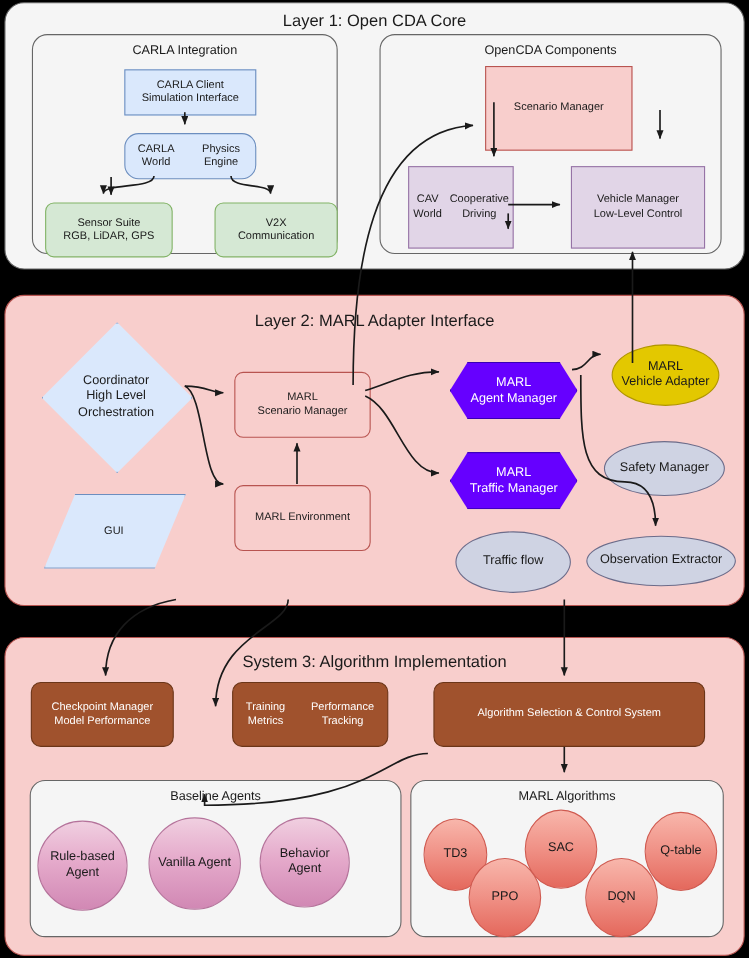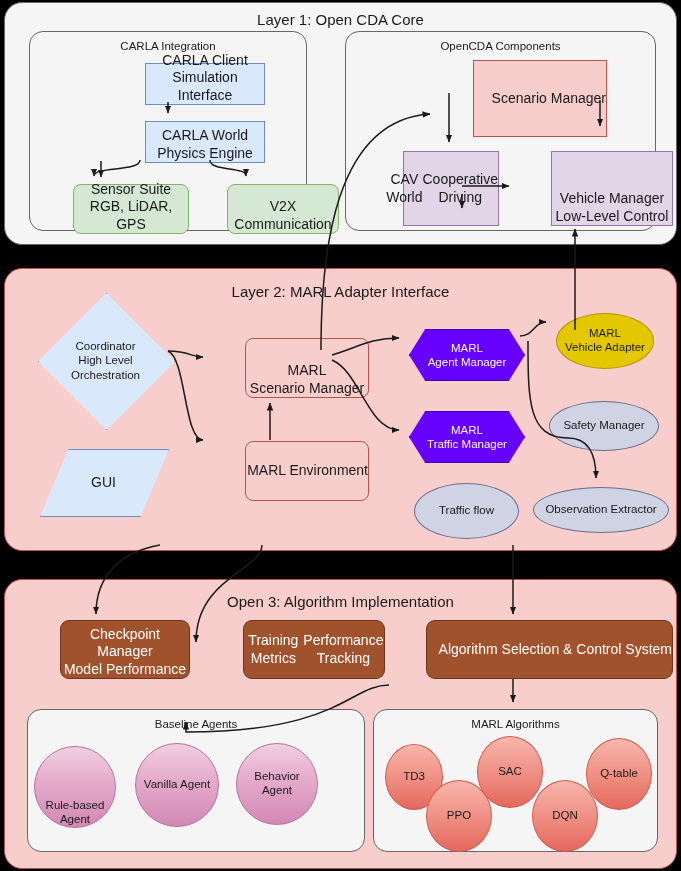--- a/index.html
+++ b/index.html
@@ -5,22 +5,22 @@
   html,body{margin:0;padding:0;background:#000;}
   body{width:681px;height:871px;font-family:"Liberation Sans",sans-serif;position:relative;overflow:hidden;}
   #stage{position:absolute;left:0;top:0;width:681px;height:871px;}
   .layer{position:absolute;box-sizing:border-box;}
   .layer1{left:4px;top:2px;width:673px;height:243px;background:#f5f5f5;border:1px solid #666;border-radius:18px;}
   .layer2{left:4px;top:268px;width:673px;height:283px;background:#f8cecc;border:1px solid #b85450;border-radius:18px;}
   .layer3{left:4px;top:579px;width:673px;height:290px;background:#f8cecc;border:1px solid #b85450;border-radius:18px;}
   .layer-title{position:absolute;width:100%;text-align:center;font-size:15px;color:#1a1a1a;}
   .group{position:absolute;box-sizing:border-box;background:#f5f5f5;border:1px solid #666;border-radius:14px;}
   .group-title{position:absolute;width:100%;text-align:center;font-size:11.5px;color:#1a1a1a;}
-  .node{position:absolute;box-sizing:border-box;display:flex;align-items:center;justify-content:flex-end;
-        text-align:center;font-size:14px;line-height:1.25;color:#1a1a1a;margin-left:32px;}
+  .node{position:absolute;box-sizing:border-box;display:flex;align-items:center;justify-content:center;
+        text-align:center;font-size:10px;line-height:1.25;color:#1a1a1a;}
   .rect{border-radius:0;}
   .blue{background:#dae8fc;border:1px solid #6c8ebf;}
   .green{background:#d5e8d4;border:1px solid #82b366;border-radius:8px;}
   .salmon{background:#f8cecc;border:1px solid #b85450;}
   .purple{background:#e1d5e7;border:1px solid #9673a6;}
   .marlbox{background:#f8cecc;border:1px solid #b85450;border-radius:8px;}
   .brown{background:#a0522d;border:1px solid #6b3518;border-radius:9px;color:#fff;}
   .hexwrap{position:absolute;}
   .hex{width:100%;height:100%;background:#6600ff;border:1px solid #3700b3;
        clip-path:polygon(14% 0,86% 0,100% 50%,86% 100%,14% 100%,0 50%);
@@ -34,21 +34,21 @@
   .redcircle{background:linear-gradient(180deg,#f8b6ab 0%,#f09287 48%,#e4685c 100%);border:1px solid #cf5a50;}
   .diamond{position:absolute;}
   .diamond .shape{width:100%;height:100%;background:#dae8fc;border:1px solid #6c8ebf;
      clip-path:polygon(50% 0,100% 50%,50% 100%,0 50%);}
   .diamond .txt{position:absolute;left:0;top:0;width:100%;height:100%;display:flex;
      align-items:center;justify-content:center;text-align:center;font-size:11.5px;line-height:1.25;color:#1a1a1a;}
   .para{position:absolute;}
   .para .shape{width:100%;height:100%;background:#dae8fc;border:1px solid #6c8ebf;
      clip-path:polygon(22% 0,100% 0,78% 100%,0 100%);}
   .para .txt{position:absolute;left:0;top:0;width:100%;height:100%;display:flex;
-     align-items:center;justify-content:center;font-size:14px;color:#1a1a1a;}
+     align-items:center;justify-content:center;font-size:10px;color:#1a1a1a;}
   svg.edges{position:absolute;left:0;top:0;width:681px;height:871px;pointer-events:none;}
 </style>
 </head>
 <body>
 
 <div id="stage">
 
   <div class="layer layer1">
     <div class="layer-title" style="top:8px;">Layer 1: Open CDA Core</div>
 
@@ -56,21 +56,21 @@
       <div class="group-title" style="top:8px;">CARLA Integration</div>
     </div>
     <div class="group" style="left:340px;top:28px;width:311px;height:200px;">
       <div class="group-title" style="top:8px;">OpenCDA Components</div>
     </div>
 
     <div class="node rect blue" style="left:108px;top:60px;width:120px;height:42px;flex-direction:column;">
       <span>CARLA Client</span>
       <span>Simulation Interface</span>
     </div>
-    <div class="node rect blue" style="left:108px;top:118px;width:120px;height:42px;flex-direction:column;">
+    <div class="node rect blue" style="left:108px;top:118px;width:120px;height:42px;flex-direction:row;border-radius:13px;">
       <span>CARLA World</span>
       <span>Physics Engine</span>
     </div>
     <div class="node green" style="left:36px;top:181px;width:116px;height:50px;flex-direction:column;">
       <span>Sensor Suite</span>
       <span>RGB, LiDAR, GPS</span>
     </div>
     <div class="node green" style="left:190px;top:181px;width:112px;height:50px;flex-direction:column;">
       <span>V2X</span>
       <span>Communication</span>
@@ -144,42 +144,42 @@
     </div>
     <div class="ellipse gray-ell" style="left:528px;top:218px;width:136px;height:46px;">
       <span>Observation Extractor</span>
     </div>
     <div class="ellipse gray-ell" style="left:409px;top:214px;width:105px;height:56px;">
       <span>Traffic flow</span>
     </div>
   </div>
 
   <div class="layer layer3">
-    <div class="layer-title" style="top:13px;">Open 3: Algorithm Implementation</div>
+    <div class="layer-title" style="top:13px;">System 3: Algorithm Implementation</div>
 
     <div class="node brown" style="left:23px;top:40px;width:130px;height:59px;flex-direction:column;">
       <span>Checkpoint Manager</span>
       <span>Model Performance</span>
     </div>
     <div class="node brown" style="left:206px;top:40px;width:142px;height:59px;">
       <span>Training Metrics</span>
       <span>Performance Tracking</span>
     </div>
     <div class="node brown" style="left:389px;top:40px;width:247px;height:59px;">
       <span>Algorithm Selection &amp; Control System</span>
     </div>
 
     <div class="group" style="left:22px;top:129px;width:338px;height:143px;">
       <div class="group-title" style="top:8px;">Baseline Agents</div>
     </div>
     <div class="group" style="left:368px;top:129px;width:285px;height:143px;">
       <div class="group-title" style="top:8px;text-align:center;">MARL Algorithms</div>
     </div>
 
-    <div class="ellipse pinkcircle" style="left:29px;top:166px;width:82px;height:82px;align-items:flex-end;">
+    <div class="ellipse pinkcircle" style="left:29px;top:166px;width:82px;height:82px;">
       <div>
         <div>Rule-based</div>
         <div>Agent</div>
       </div>
     </div>
     <div class="ellipse pinkcircle" style="left:130px;top:163px;width:84px;height:84px;">
       <span>Vanilla Agent</span>
     </div>
     <div class="ellipse pinkcircle" style="left:231px;top:163px;width:82px;height:82px;">
       <div>

